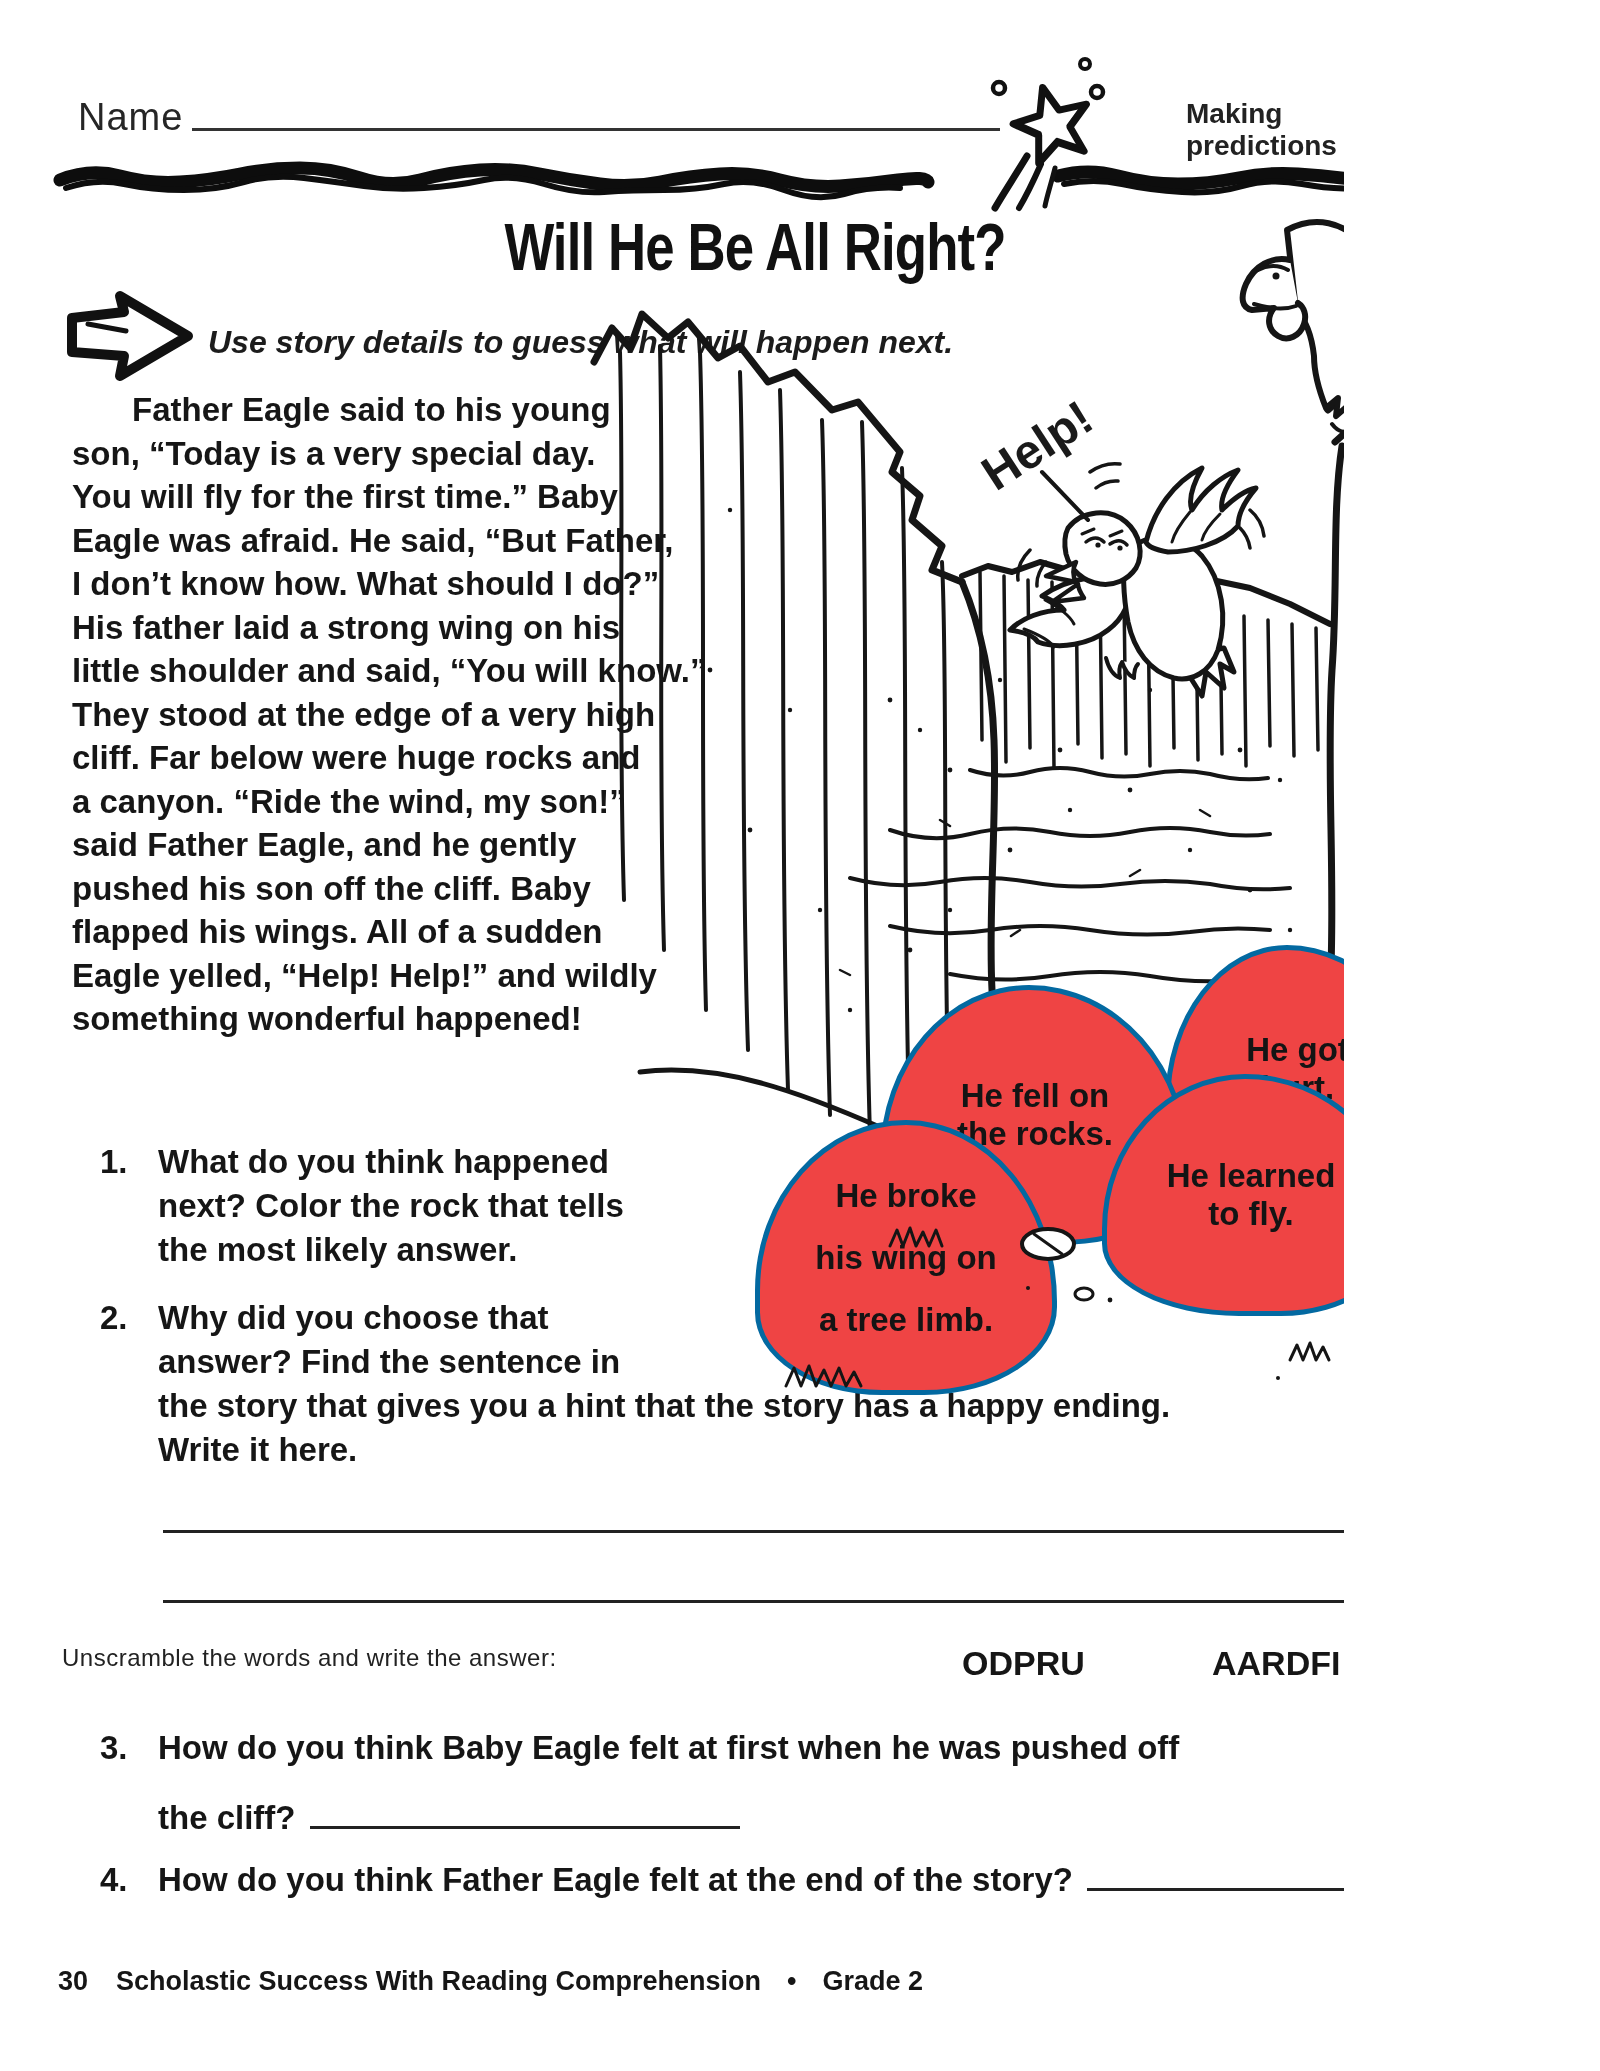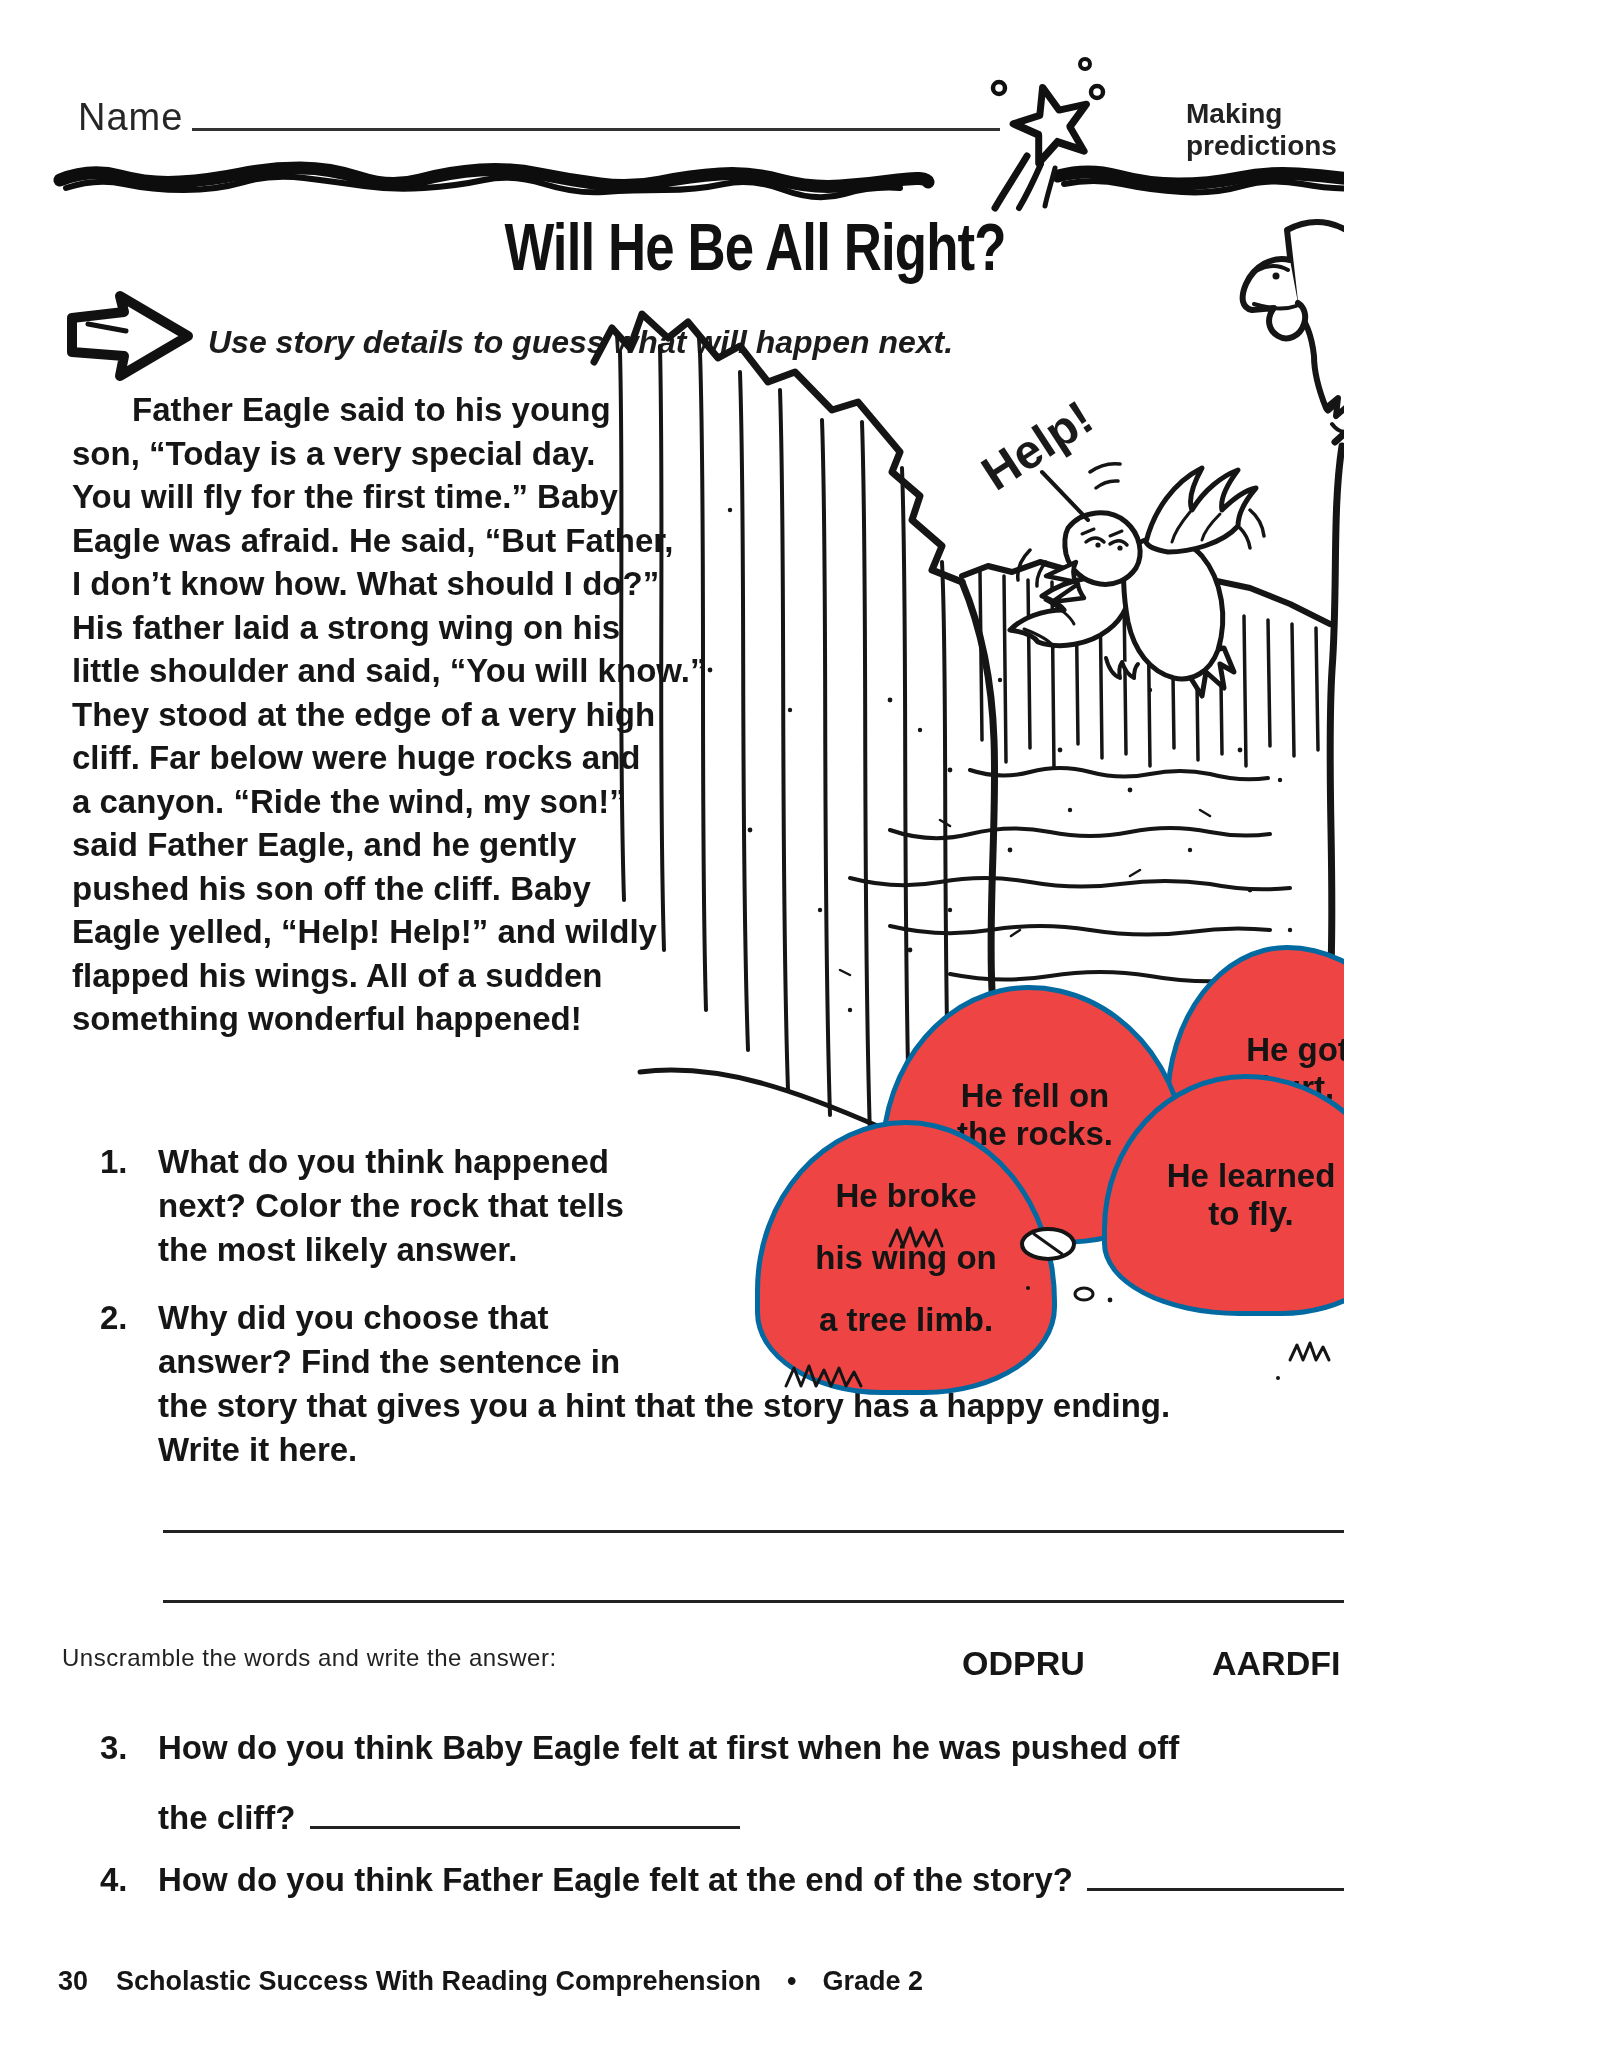--- a/index.html
+++ b/index.html
@@ -117,22 +117,22 @@
     <div class="ln">You will fly for the first time.” Baby</div>
     <div class="ln">Eagle was afraid. He said, “But Father,</div>
     <div class="ln">I don’t know how. What should I do?”</div>
     <div class="ln">His father laid a strong wing on his</div>
     <div class="ln">little shoulder and said, “You will know.”</div>
     <div class="ln">They stood at the edge of a very high</div>
     <div class="ln">cliff. Far below were huge rocks and</div>
     <div class="ln">a canyon. “Ride the wind, my son!”</div>
     <div class="ln">said Father Eagle, and he gently</div>
     <div class="ln">pushed his son off the cliff. Baby</div>
+    <div class="ln">flapped his wings. All of a sudden</div>
     <div class="ln">Eagle yelled, “Help! Help!” and wildly</div>
-    <div class="ln">flapped his wings. All of a sudden</div>
     <div class="ln">something wonderful happened!</div>
   </div>
 
   <div class="abs illu">
     <svg class="scene" viewBox="0 0 910 1185" width="910" height="1185">
       <g stroke="#151515" fill="none" stroke-linecap="round" stroke-linejoin="round">
 
         <path stroke-width="7" d="M4,152 L22,118 L40,138 L52,104 L78,128 L98,112 L128,148 L150,136 L178,172 L205,162 L242,200 L268,192 L310,242 L302,262 L330,286 L322,310 L352,336 L342,360 L372,372"></path>
 
         <path stroke-width="7" d="M372,372 C392,420 402,470 404,530 C407,610 398,700 402,780 C404,840 410,880 404,935"></path>

